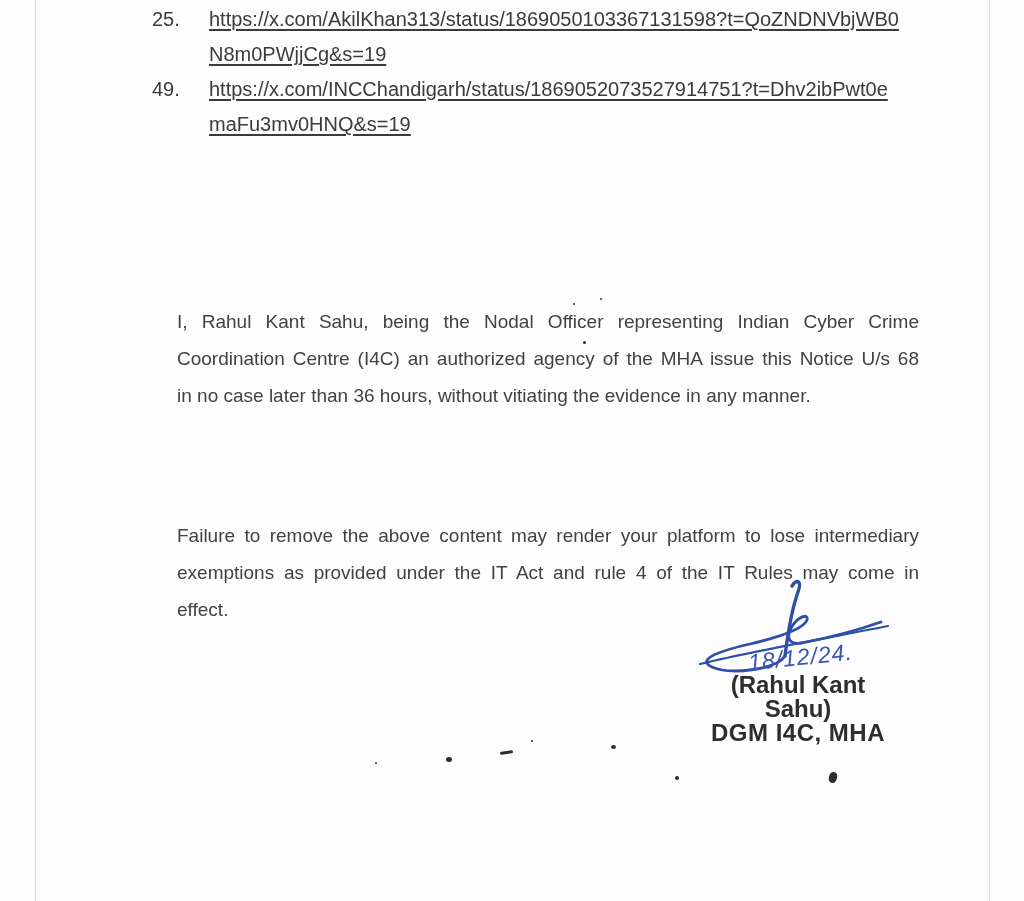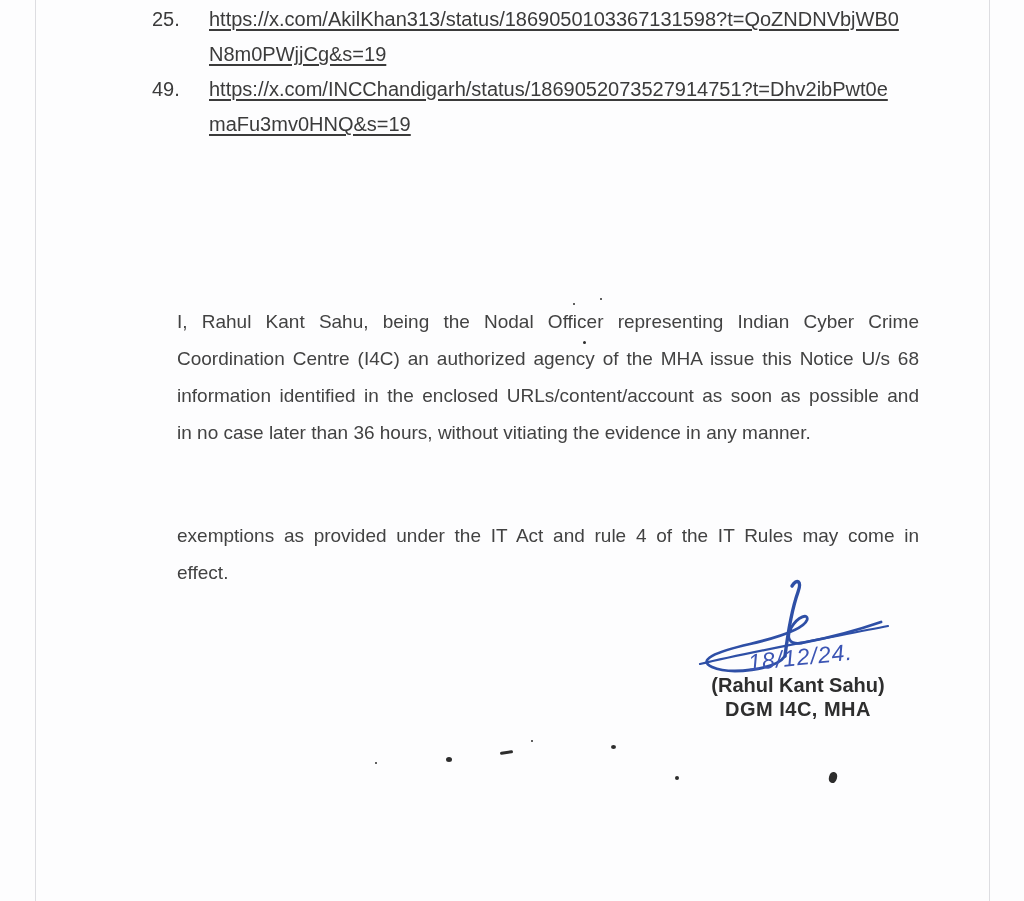--- a/index.html
+++ b/index.html
@@ -31,21 +31,21 @@
 
   
   .sig-svg { position:absolute; left:688px; top:576px; }
   .sig-date {
     position:absolute; left:748px; top:644px;
     color:#3c55b4; font-size:23px; font-style:italic; letter-spacing:1px;
     transform:rotate(-6deg); white-space:nowrap;
   }
   .sig-name {
     position:absolute; left:698px; top:673px; width:200px;
-    text-align:center; font-weight:bold; font-size:20px; line-height:24px; color:#2e2e2e;
+    text-align:center; font-weight:bold; font-size:24px; line-height:24px; color:#2e2e2e;
   }
   .sig-name .line2 { letter-spacing:0.5px; }
 
   
   .speck { position:absolute; background:#2d2d2d; border-radius:50%; }
 </style>
 </head>
 <body>
 
 <div class="page">
@@ -60,25 +60,25 @@
     </div>
     <div class="url-item">
       <div class="url-num">49.</div>
       <div class="url-text">https://x.com/INCChandigarh/status/1869052073527914751?t=Dhv2ibPwt0emaFu3mv0HNQ&amp;s=19</div>
     </div>
   </div>
 
   <div class="para" id="para1">
     <div class="ln">I, Rahul Kant Sahu, being the Nodal Officer representing Indian Cyber Crime</div>
     <div class="ln">Coordination Centre (I4C) an authorized agency of the MHA issue this Notice U/s 68</div>
-    <div class="ln">information identified in the enclosed URLs/content/account as soon as possible and</div>
     <div class="ln last">in no case later than 36 hours, without vitiating the evidence in any manner.</div>
   </div>
 
   <div class="para" id="para2">
+    <div class="ln">Failure to remove the above content may render your platform to lose intermediary</div>
     <div class="ln">exemptions as provided under the IT Act and rule 4 of the IT Rules may come in</div>
     <div class="ln last">effect.</div>
   </div>
 
   <svg class="sig-svg" width="210" height="104" viewBox="0 0 210 104" fill="none">
     <path d="M104,10 C109,2 114,5 110,16 C105,30 100,56 97,80" stroke="#2e4fa6" stroke-width="3.4" stroke-linecap="round" fill="none"></path>
     <path d="M97,80 C88,94 42,99 24,91 C9,84 27,76 62,68 C96,60 116,52 119,44 C121,37 110,40 103,52 C98,62 101,69 114,67 C140,62 170,54 193,46" stroke="#2e4fa6" stroke-width="2.8" stroke-linecap="round" fill="none"></path>
     <path d="M12,88 C70,74 150,60 200,50" stroke="#2e4fa6" stroke-width="2.2" stroke-linecap="round" fill="none"></path>
   </svg>
   <div class="sig-date">18/12/24.</div>

